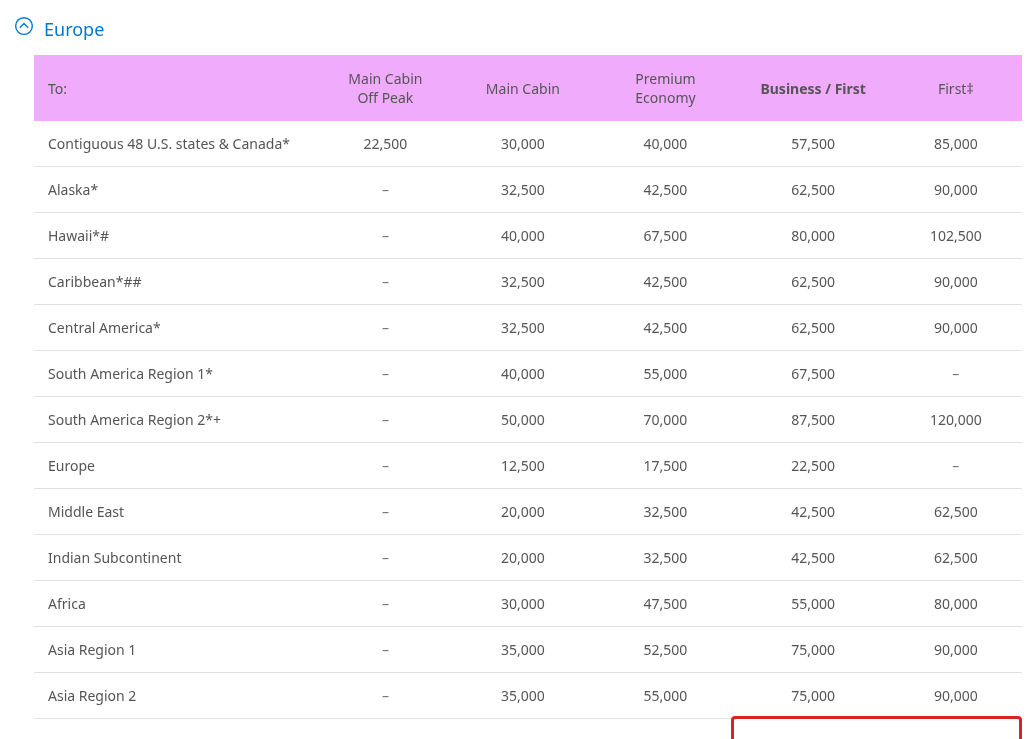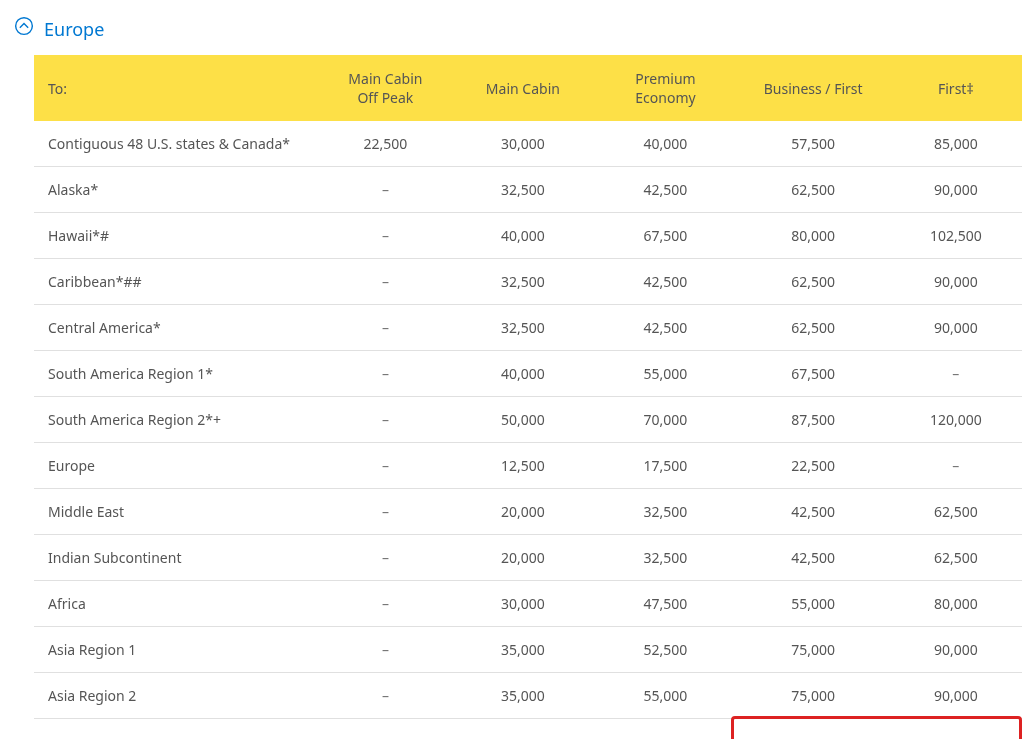--- a/index.html
+++ b/index.html
@@ -29,21 +29,21 @@
   }
   table {
     width: 100%;
     border-collapse: collapse;
     font-size: 14px;
     color: #4a4a4a;
     margin-left: 20px;
     width: calc(100% - 20px);
   }
   thead th {
-    background: #fde047;
+    background: #f0abfc;
     font-weight: 400;
     color: #555;
     padding: 14px 10px;
     text-align: center;
     vertical-align: middle;
     font-size: 14px;
   }
   thead th:first-child {
     text-align: left;
     padding-left: 14px;
@@ -59,21 +59,21 @@
     text-align: left;
     padding-left: 14px;
   }
   .ndash {
     color: #777;
   }
   .col-to    { width: 280px; }
   .col-offpk { width: 130px; }
   .col-main  { width: 140px; }
   .col-pe    { width: 140px; text-align: center; }
-  .col-bf    { width: 150px; }
+  .col-bf    { width: 150px; font-weight: bold; }
   .col-f     { width: 130px; }
 
   
   .highlight-box {
     position: absolute;
     border: 3px solid #d22;
     border-radius: 4px;
     pointer-events: none;
   }
 </style>

